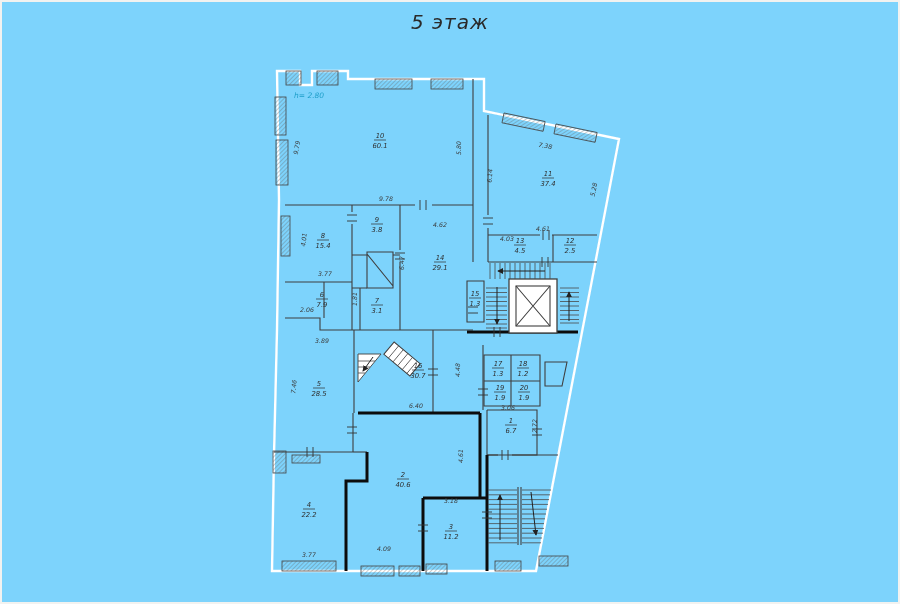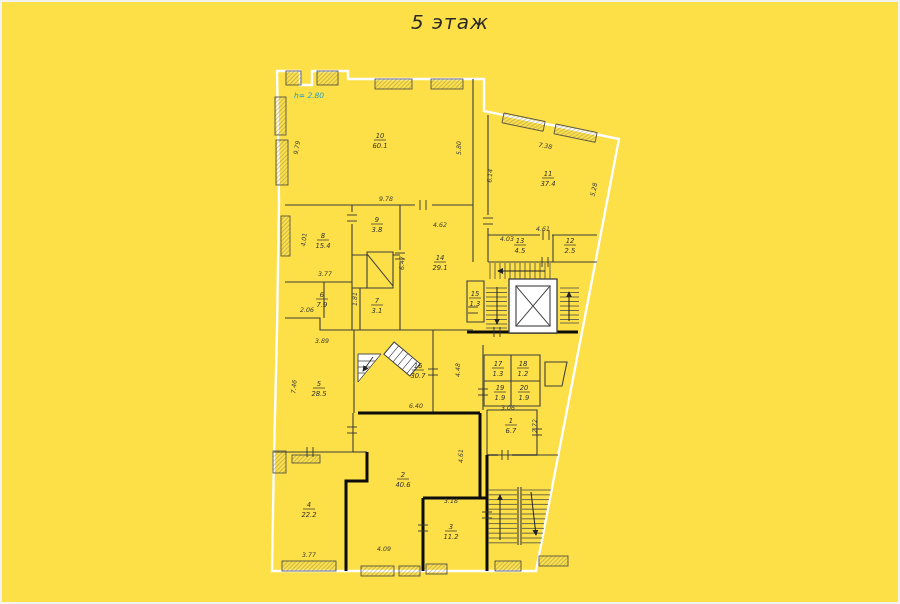--- a/index.html
+++ b/index.html
@@ -1,17 +1,17 @@
 <!DOCTYPE html>
 <html><head>
 <meta charset="utf-8">
 <style>
   html,body{margin:0;padding:0;width:900px;height:604px;background:#ffffff;overflow:hidden;
     font-family:"DejaVu Sans",sans-serif;}
-  .page{position:relative;width:900px;height:604px;background:#fde047;
+  .page{position:relative;width:900px;height:604px;background:#7dd3fc;
     box-shadow:inset 0 0 0 2px #f2f2f0;}
   .title{position:absolute;top:10px;left:0;width:900px;text-align:center;
     font:italic 20px "DejaVu Sans",sans-serif;color:#2a2a2a;letter-spacing:1px;}
   svg{position:absolute;left:0;top:0;}
   svg text{font-family:"DejaVu Sans",sans-serif;}
   .rnum,.rarea{font:italic 6.8px "DejaVu Sans",sans-serif;fill:#2e2e2e;text-anchor:middle;}
   .rline{stroke:#2e2e2e;stroke-width:0.7;}
   .dim{font:italic 6.2px "DejaVu Sans",sans-serif;fill:#3a3a3a;text-anchor:middle;}
   .hnote{font:italic 7.5px "DejaVu Sans",sans-serif;}
   .w{stroke:#3f3f3f;stroke-width:1.1;fill:none;}

